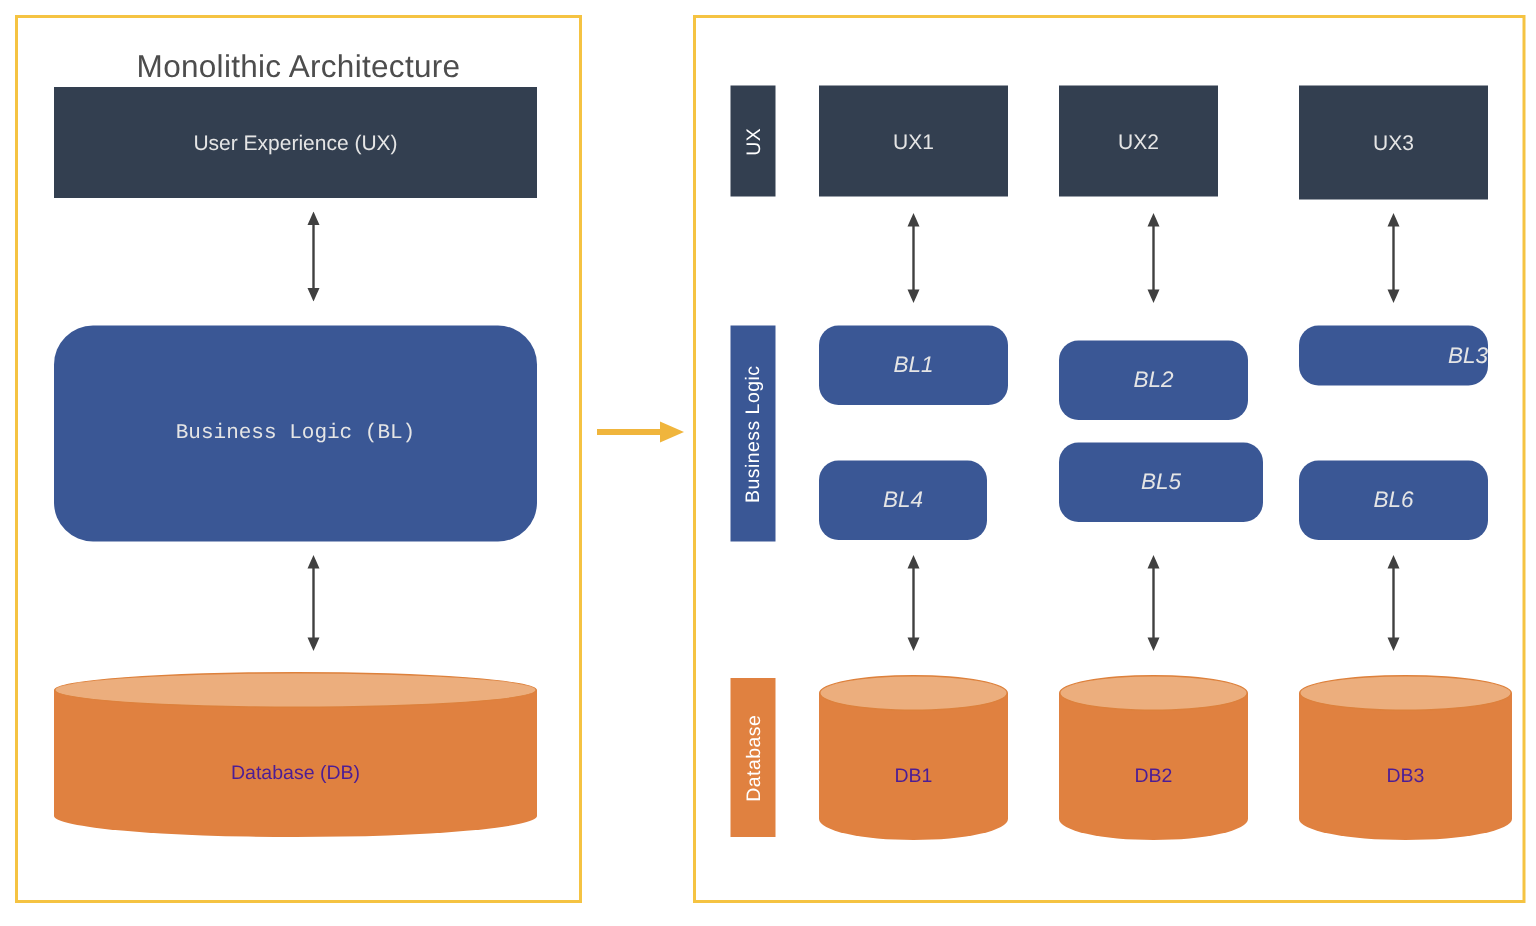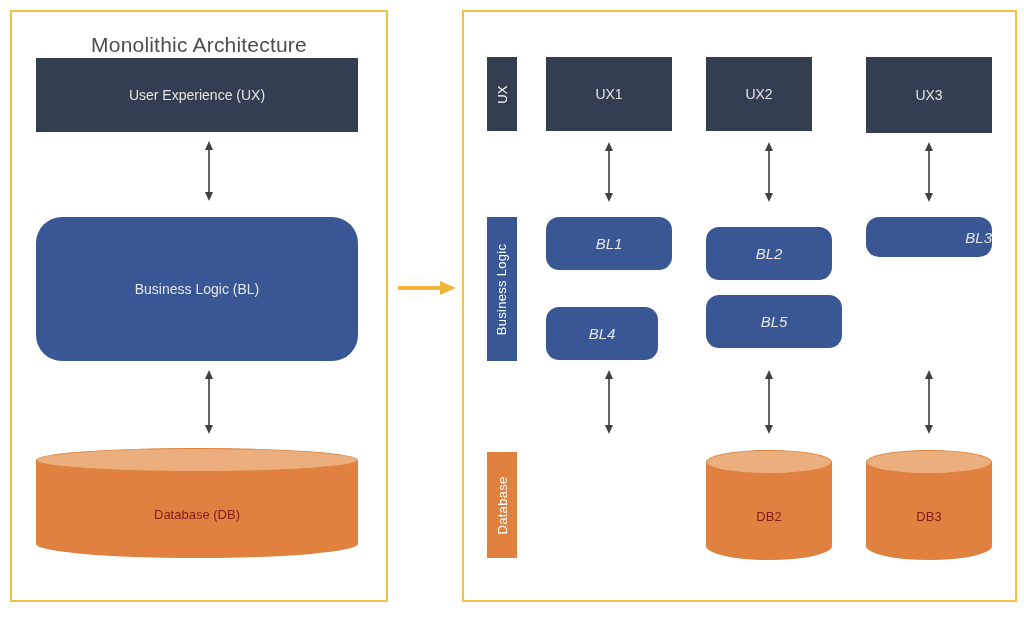--- a/index.html
+++ b/index.html
@@ -34,21 +34,21 @@
     position: absolute;
     display: flex;
     align-items: center;
     justify-content: center;
     color: #e5e5e5;
     font-size: 14px;
   }
   .navy   { background: #333F50; }
   .blue   { background: #3A5795; }
   .orange { background: #E08140; }
-  .rounded-lg { border-radius: 26px; }
+  .rounded-lg { border-radius: 26px; font-family: Liberation Mono, monospace; }
   .rounded-sm { border-radius: 13px; font-size: 15px; font-style: italic; }
 
   
   .vlabel {
     position: absolute;
     display: flex;
     align-items: center;
     justify-content: center;
     color: #ffffff;
     overflow: visible;
@@ -72,21 +72,21 @@
     z-index: 2;
   }
   .cyl-body {
     position: absolute;
     top: 12px; left: 0; right: 0; bottom: 0;
     background: #E08140;
     border-radius: 0 0 50% 50% / 0 0 14px 14px;
     display: flex;
     align-items: center;
     justify-content: center;
-    color: #7f1d1d;
+    color: #4c1d95;
     font-size: 13px;
     z-index: 1;
   }
   .cyl-label { position: relative; top: 5px; }
 
   .varrow { position: absolute; width: 12px; }
   .harrow { position: absolute; }
 </style>
 </head>
 <body>
@@ -171,47 +171,56 @@
     </div>
     <div class="shape blue rounded-sm" style="left:402px; top:205px; width:126px; height:40px;justify-content:flex-end;">
       <span>BL3</span>
     </div>
     <div class="shape blue rounded-sm" style="left:82px; top:295px; width:112px; height:53px;">
       <span>BL4</span>
     </div>
     <div class="shape blue rounded-sm" style="left:242px; top:283px; width:136px; height:53px;">
       <span>BL5</span>
     </div>
+    <div class="shape blue rounded-sm" style="left:402px; top:295px; width:126px; height:53px;">
+      <span>BL6</span>
+    </div>
 
     <svg class="varrow" style="left:139px; top:358px; height:64px;" viewBox="0 0 12 64">
       <line x1="6" y1="7" x2="6" y2="57" stroke="#404040" stroke-width="1.6"></line>
       <polygon points="6,0 2,9 10,9" fill="#404040"></polygon>
       <polygon points="6,64 2,55 10,55" fill="#404040"></polygon>
     </svg>
     <svg class="varrow" style="left:299px; top:358px; height:64px;" viewBox="0 0 12 64">
       <line x1="6" y1="7" x2="6" y2="57" stroke="#404040" stroke-width="1.6"></line>
       <polygon points="6,0 2,9 10,9" fill="#404040"></polygon>
       <polygon points="6,64 2,55 10,55" fill="#404040"></polygon>
     </svg>
     <svg class="varrow" style="left:459px; top:358px; height:64px;" viewBox="0 0 12 64">
       <line x1="6" y1="7" x2="6" y2="57" stroke="#404040" stroke-width="1.6"></line>
       <polygon points="6,0 2,9 10,9" fill="#404040"></polygon>
       <polygon points="6,64 2,55 10,55" fill="#404040"></polygon>
     </svg>
 
     <div class="vlabel orange" style="left:23px; top:440px; width:30px; height:106px;">
       <span>Database</span>
     </div>
+    <div class="cylinder" style="left:82px; top:438px; width:126px; height:110px;">
+      <div class="cyl-top"></div>
+      <div class="cyl-body">
+        <span class="cyl-label">DB1</span>
+      </div>
+    </div>
     <div class="cylinder" style="left:242px; top:438px; width:126px; height:110px;text-decoration:underline;">
       <div class="cyl-top"></div>
       <div class="cyl-body">
         <span class="cyl-label">DB2</span>
       </div>
     </div>
-    <div class="cylinder" style="left:402px; top:438px; width:126px; height:110px;">
+    <div class="cylinder" style="left:402px; top:438px; width:142px; height:110px;">
       <div class="cyl-top"></div>
       <div class="cyl-body">
         <span class="cyl-label">DB3</span>
       </div>
     </div>
   </div>
 
 </div>
 
 </body></html>

